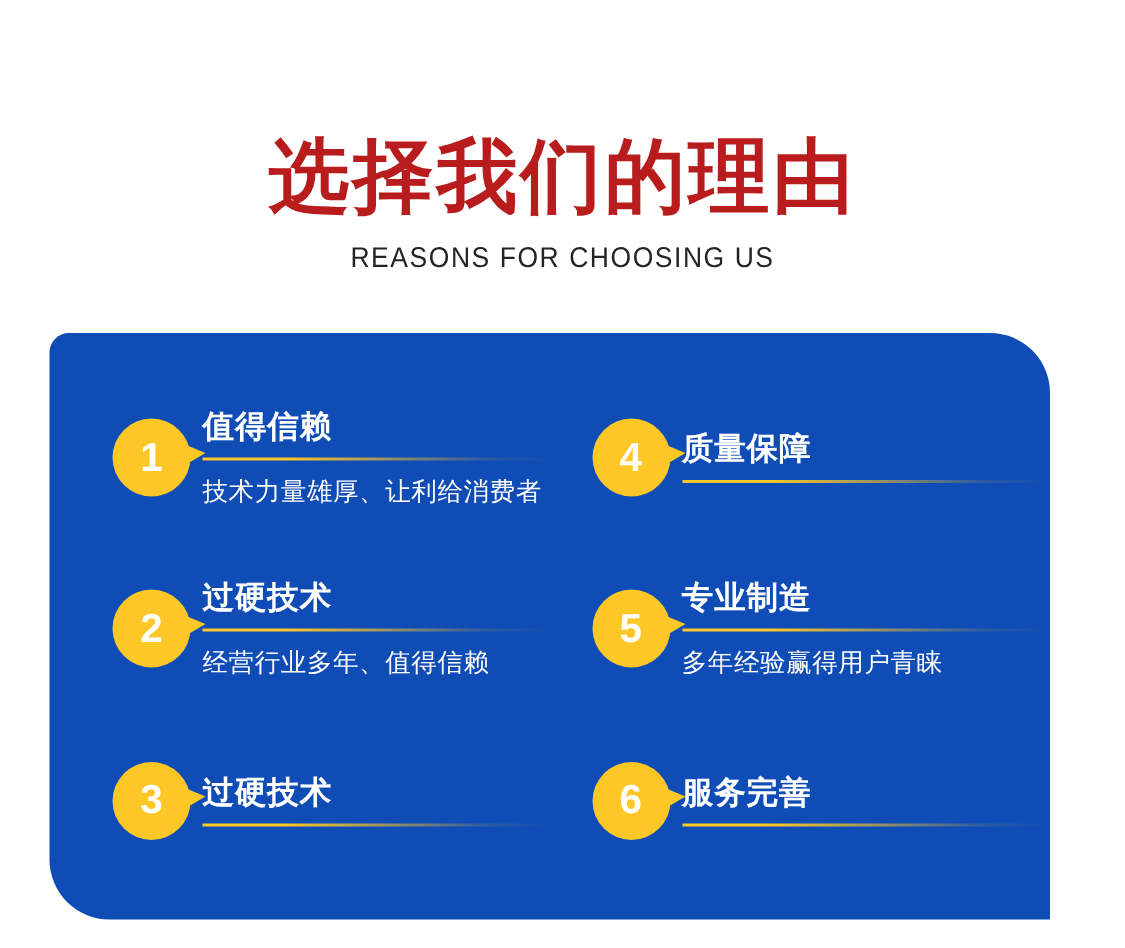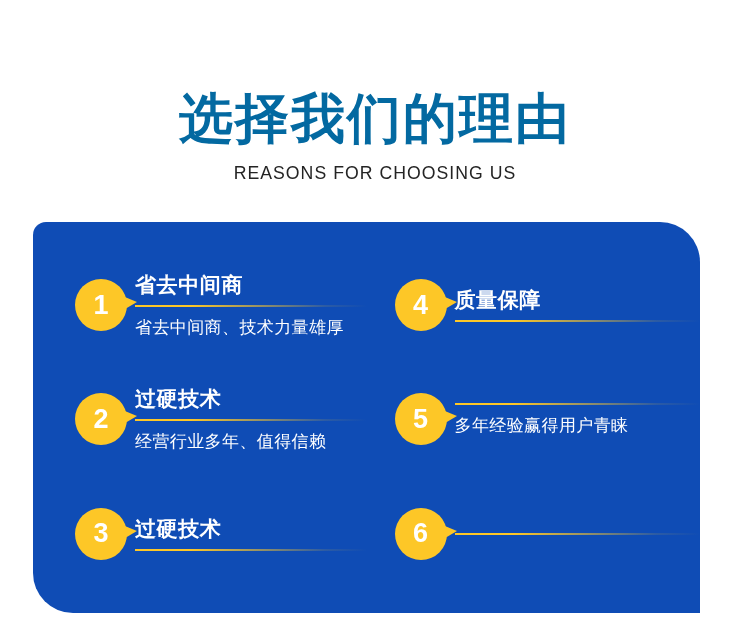--- a/index.html
+++ b/index.html
@@ -22,21 +22,21 @@
     top: 0;
     width: 750px;
     text-align: center;
   }
   .main-title {
     margin: 0;
     padding-top: 88px;
     font-size: 54px;
     line-height: 1.12;
     font-weight: 700;
-    color: #0369a1;
+    color: #b91c1c;
     letter-spacing: 2px;
     font-family: "Liberation Sans", "DejaVu Sans", sans-serif;
   }
   .sub-title {
     margin: 0;
     padding-top: 14px;
     font-size: 19px;
     font-weight: 400;
     color: #242424;
     letter-spacing: 1.1px;
@@ -153,23 +153,23 @@
   <h1 class="main-title">选择我们的理由</h1>
   <div class="sub-title">REASONS FOR CHOOSING US</div>
 </div>
 
 <div class="panel">
   <div class="grid">
 
     <div class="item col-left">
       <div class="badge">1</div>
       <div class="texts">
-        <div class="item-heading">省去中间商</div>
-        <div class="rule"></div>
-        <div class="item-desc">省去中间商、技术力量雄厚</div>
+        <div class="item-heading">值得信赖</div>
+        <div class="rule"></div>
+        <div class="item-desc">技术力量雄厚、让利给消费者</div>
       </div>
     </div>
 
     <div class="item col-right">
       <div class="badge">4</div>
       <div class="texts">
         <div class="item-heading">质量保障</div>
         <div class="rule"></div>
       </div>
     </div>
@@ -179,34 +179,36 @@
       <div class="texts">
         <div class="item-heading">过硬技术</div>
         <div class="rule"></div>
         <div class="item-desc">经营行业多年、值得信赖</div>
       </div>
     </div>
 
     <div class="item col-right">
       <div class="badge">5</div>
       <div class="texts">
+        <div class="item-heading">专业制造</div>
         <div class="rule"></div>
         <div class="item-desc">多年经验赢得用户青睐</div>
       </div>
     </div>
 
     <div class="item col-left">
       <div class="badge">3</div>
       <div class="texts">
         <div class="item-heading">过硬技术</div>
         <div class="rule"></div>
       </div>
     </div>
 
     <div class="item col-right">
       <div class="badge">6</div>
       <div class="texts">
+        <div class="item-heading">服务完善</div>
         <div class="rule"></div>
       </div>
     </div>
 
   </div>
 </div>
 
 </body></html>

